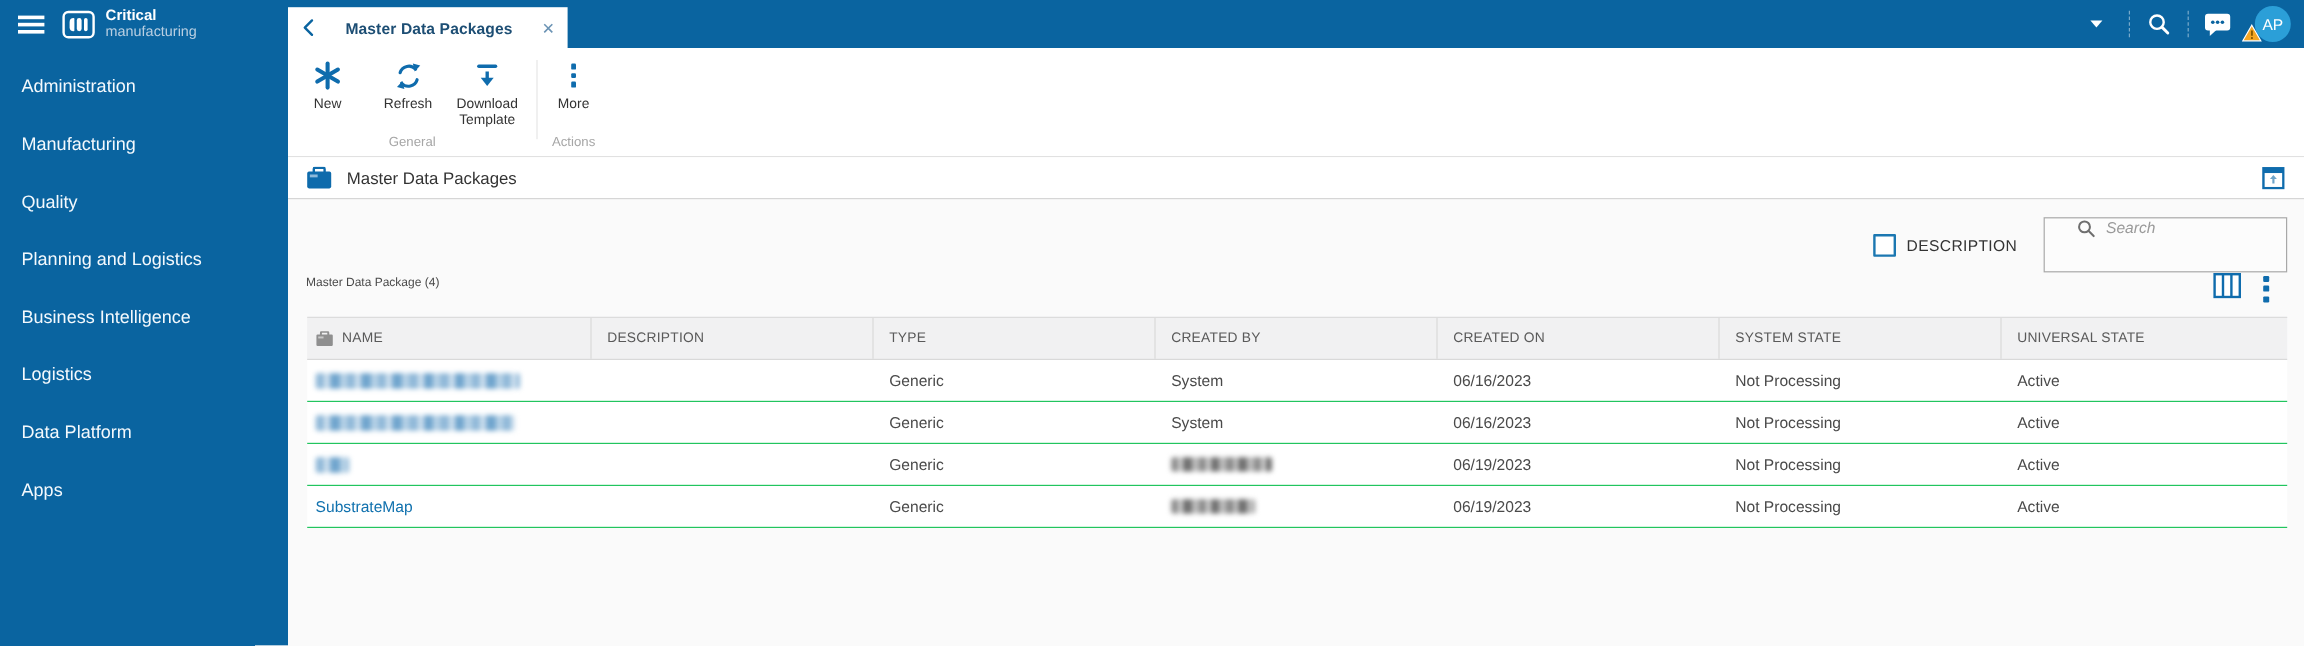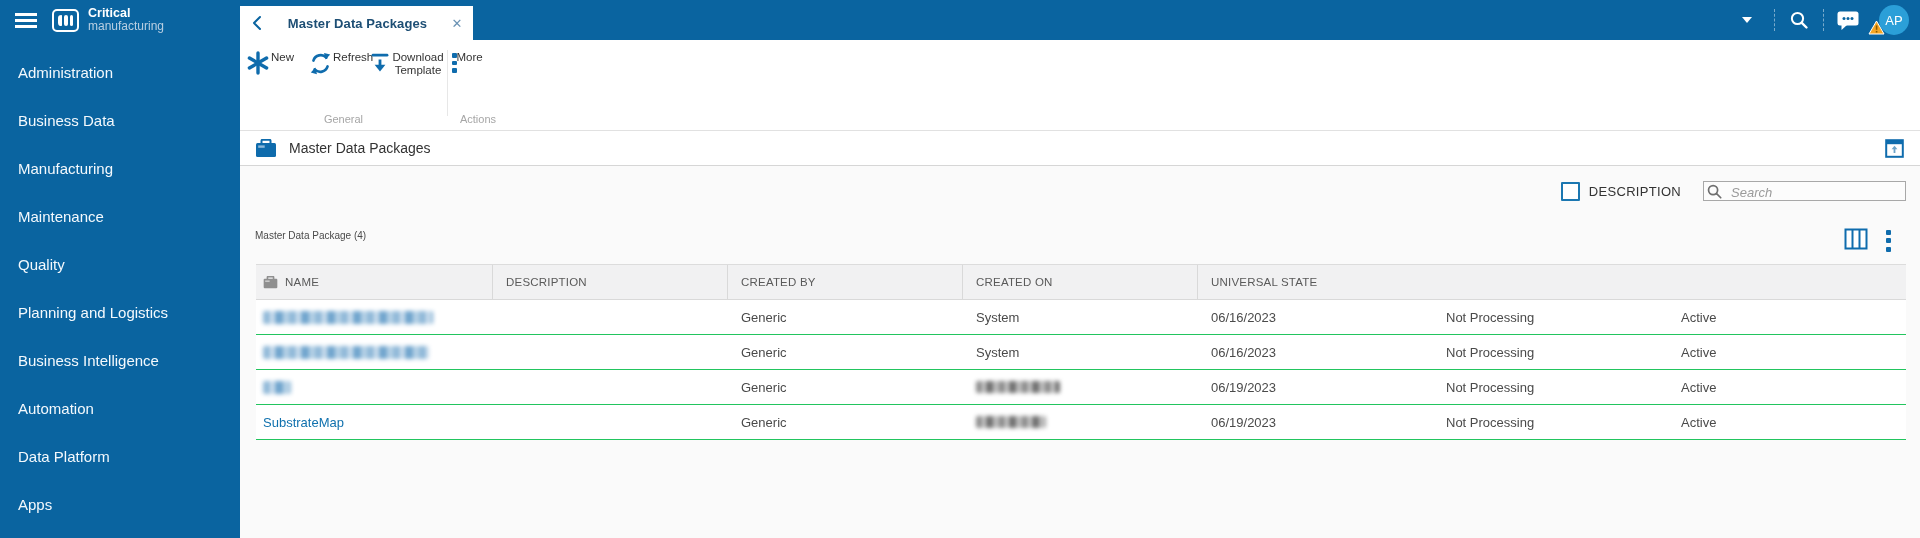--- a/index.html
+++ b/index.html
@@ -31,39 +31,39 @@
   .avatar { position:absolute; left:7px; top:5px; width:30px; height:30px; border-radius:50%; background:#2b9fd8; color:#fff; font-size:13px; display:flex; align-items:center; justify-content:center; cursor:pointer; }
   .avatar-warn { position:absolute; left:-4px; top:20px; }
 
   
   .sidebar { position:absolute; left:0; top:40px; width:240px; height:498px; background:#0a64a0; z-index:4; }
   .nav { padding-top:8px; }
   .nav-item { height:48px; display:flex; align-items:center; padding-left:18px; color:#f4f9fd; font-size:15px; cursor:pointer; }
 
   
   .toolbar { position:absolute; left:240px; top:40px; width:1680px; height:91px; background:#ffffff; border-bottom:1px solid #e1e1e1; }
-  .tool-btn { position:absolute; top:8px; display:flex; flex-direction:row; cursor:pointer; }
+  .tool-btn { position:absolute; top:8px; display:flex; flex-direction:column; cursor:pointer; }
   .tool-ic { height:30px; display:flex; align-items:center; justify-content:center; }
   .tool-lb { font-size:11.5px; color:#333; line-height:13px; text-align:center; margin-top:3px; }
   .tool-sep { position:absolute; left:207px; top:10px; height:66px; border-left:1px solid #e7e7e7; }
   .group-lb { position:absolute; bottom:5px; font-size:11px; color:#a6a6a6; text-align:center; }
   .kebab i { display:block; width:4.5px; height:4.5px; background:#0f6cad; border-radius:1px; margin:3px auto; }
 
   
   .pageheader { position:absolute; left:240px; top:131px; width:1680px; height:35px; background:#ffffff; border-bottom:1px solid #d6d6d6; display:flex; align-items:center; }
   .ph-icon { margin-left:15px; display:flex; align-items:center; }
   .ph-title { margin-left:12px; font-size:14px; color:#333333; }
   .ph-panel { position:absolute; right:16px; top:8px; cursor:pointer; }
 
   
   .content { position:absolute; left:240px; top:167px; width:1680px; height:371px; background:#fafafa; }
   .filters { position:absolute; right:14px; top:14px; display:flex; align-items:center; }
   .chk { appearance:none; -webkit-appearance:none; width:19px; height:19px; border:2px solid #1b77b1; background:#fff; border-radius:1px; cursor:pointer; margin:0; }
   .chk-lb { margin-left:9px; font-size:13px; color:#333; letter-spacing:.3px; }
-  .searchbox { margin-left:22px; width:203px; height:20px; border:1px solid #a8a8a8; background:#fcfcfc; display:flex; align-items:flex-end; padding-left:2px; }
+  .searchbox { margin-left:22px; width:203px; height:46px; border:1px solid #a8a8a8; background:#fcfcfc; display:flex; align-items:flex-start; padding-left:26px; }
   .searchbox input { border:none; outline:none; background:transparent; margin-left:8px; width:150px; font-size:13px; color:#555; font-family:"Liberation Sans", sans-serif; }
   .searchbox input::placeholder { color:#9a9a9a; font-style:italic; }
 
   .tbl-title { position:absolute; left:15px; top:63px; font-size:10px; color:#4a4a4a; }
   .tbl-tools { position:absolute; right:29px; top:60px; display:flex; align-items:center; gap:18px; }
   .kebab2 i { display:block; width:5px; height:5px; background:#0f6cad; border-radius:1px; margin:3.2px auto; }
   .kebab2 { cursor:pointer; }
 
   .table { position:absolute; left:16px; top:97px; width:1650px; }
   .thead { display:flex; height:36px; background:#f1f1f2; border-top:1px solid #dcdcdc; border-bottom:1px solid #d9d9d9; align-items:center; }
@@ -144,39 +144,33 @@
       </div>
     </div>
   </div>
 
   <div class="sidebar">
     <div class="nav">
       <div class="nav-item">
           <span>Administration</span>
         </div>
       <div class="nav-item">
-          <span>Business Data</span>
-        </div>
-      <div class="nav-item">
           <span>Manufacturing</span>
         </div>
       <div class="nav-item">
-          <span>Maintenance</span>
-        </div>
-      <div class="nav-item">
           <span>Quality</span>
         </div>
       <div class="nav-item">
           <span>Planning and Logistics</span>
         </div>
       <div class="nav-item">
           <span>Business Intelligence</span>
         </div>
       <div class="nav-item">
-          <span>Automation</span>
+          <span>Logistics</span>
         </div>
       <div class="nav-item">
           <span>Data Platform</span>
         </div>
       <div class="nav-item">
           <span>Apps</span>
         </div>
     </div>
   </div>
 
@@ -280,22 +274,24 @@
       <div class="thead">
         <div class="th c0 first">
           <svg width="15" height="13" viewBox="0 0 22 19">
               <rect x="6.5" y="0.8" width="9" height="5" rx="1" fill="none" stroke="#8f8f8f" stroke-width="2.4"></rect>
               <rect x="1" y="4" width="20" height="14" rx="1.5" fill="#8f8f8f"></rect>
               <rect x="3.2" y="6.4" width="6.5" height="2.4" fill="#c9c9c9"></rect>
             </svg>
           <span>NAME</span>
         </div>
         <div class="th c1">DESCRIPTION</div>
+        <div class="th c2">TYPE</div>
         <div class="th c3">CREATED BY</div>
         <div class="th c4">CREATED ON</div>
+        <div class="th c5">SYSTEM STATE</div>
         <div class="th c6">UNIVERSAL STATE</div>
       </div>
       <div>
           <div class="trow">
             <div class="td c0 first">
               <span class="blur-blue" style="width: 170px;"></span>
             </div>
             <div class="td c1"></div>
             <div class="td c2">
               <span>Generic</span>

